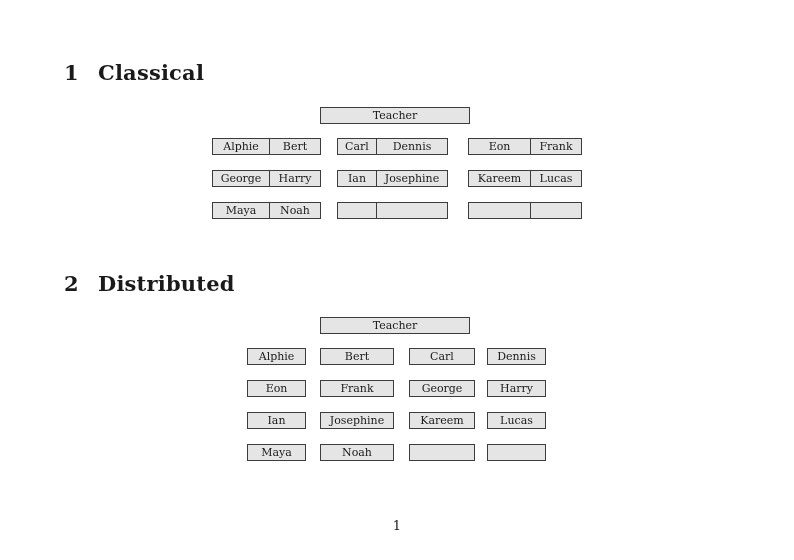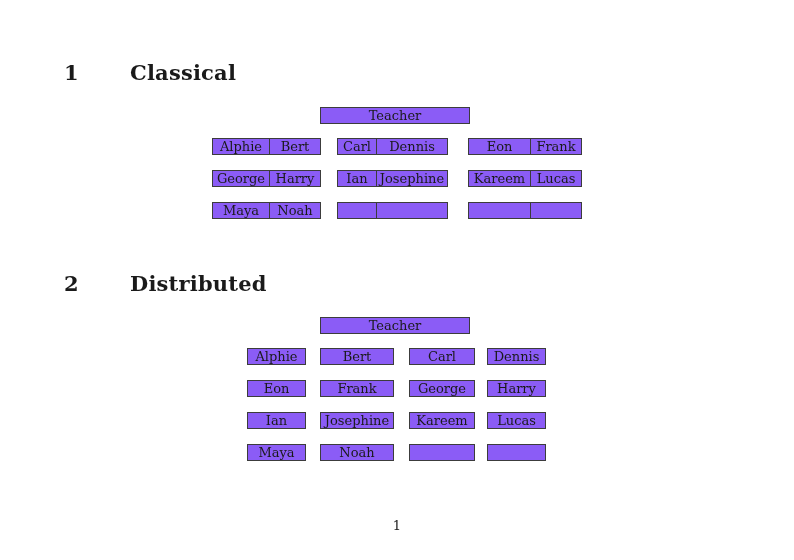--- a/index.html
+++ b/index.html
@@ -14,30 +14,30 @@
   }
   .heading {
     position: absolute;
     font-weight: 700;
     font-size: 21px;
     line-height: 22px;
     letter-spacing: 0.2px;
     white-space: nowrap;
   }
   .heading .sec-num { position: absolute; left: 0; top: 0; }
-  .heading .sec-title { position: absolute; left: 34px; top: 0; margin-left: 32px; }
+  .heading .sec-title { position: absolute; left: 34px; top: 0; }
   .box {
     position: absolute;
     height: 15px;
     border: 1px solid #3c3c3c;
-    background: #8b5cf6;
+    background: #e5e5e5;
     display: flex;
     align-items: center;
     justify-content: center;
-    font-size: 13px;
+    font-size: 11px;
     line-height: 15px;
     white-space: nowrap;
   }
   .pair { justify-content: stretch; padding: 0; }
   .pair .cell {
     display: flex;
     align-items: center;
     justify-content: center;
     height: 100%;
     box-sizing: border-box;

